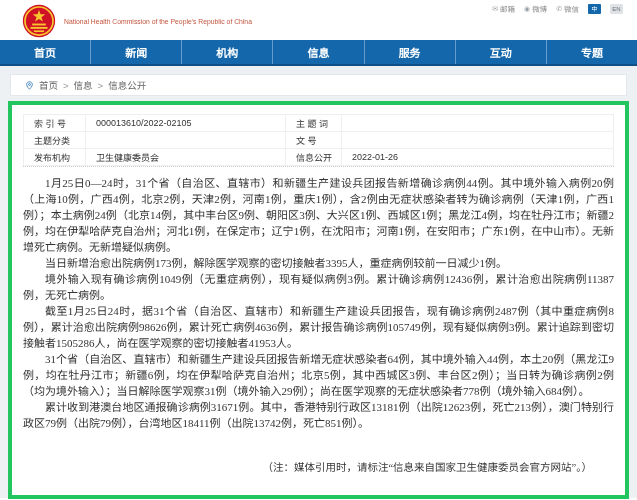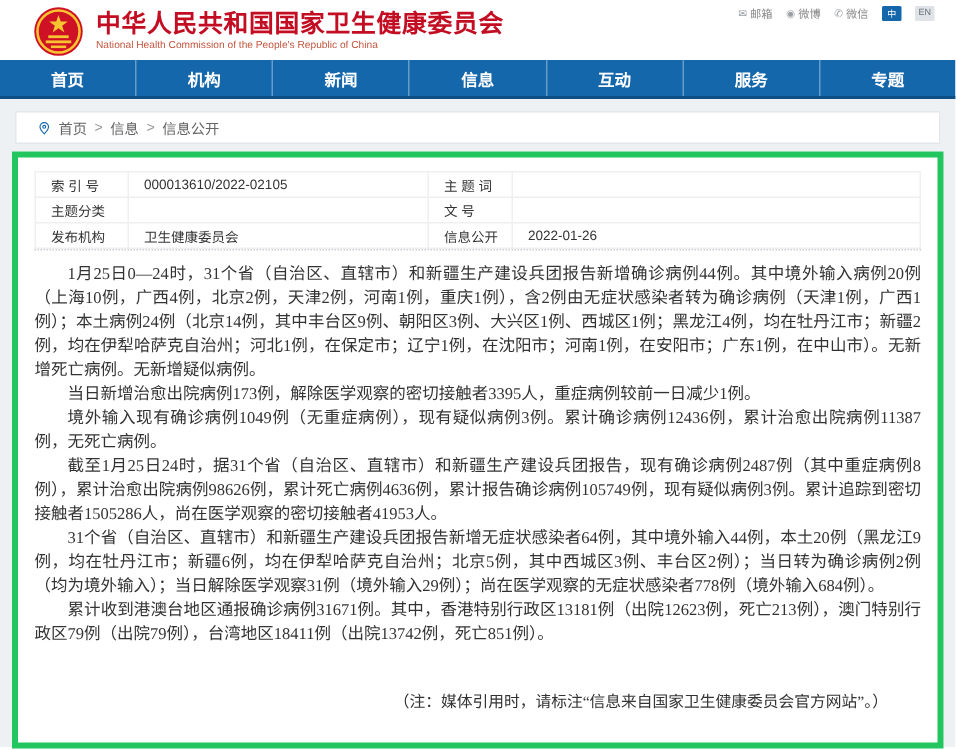--- a/index.html
+++ b/index.html
@@ -100,21 +100,20 @@
 <div class="top-header">
   <svg class="emblem" viewBox="0 0 40 40">
     <circle cx="20" cy="20" r="19" fill="#cf1126"></circle>
     <circle cx="20" cy="20" r="16.5" fill="none" stroke="#f8c530" stroke-width="2"></circle>
     <polygon fill="#f8c530" points="20,7 21.8,12.2 27.3,12.2 22.9,15.5 24.6,20.7 20,17.5 15.4,20.7 17.1,15.5 12.7,12.2 18.2,12.2"></polygon>
     <rect x="12" y="23" width="16" height="2.2" fill="#f8c530"></rect>
     <rect x="10" y="27" width="20" height="2.2" fill="#f8c530"></rect>
     <rect x="14" y="31" width="12" height="2" fill="#f8c530"></rect>
   </svg>
   <div class="brand-text">
-    <div class="brand-title">中华人民共和国国家卫生健康委员会</div>
     <div class="brand-sub">National Health Commission of the People's Republic of China</div>
   </div>
   <div class="header-links">
     <a>
       <span class="hicon">✉</span>
       <span>邮箱</span>
     </a>
     <a>
       <span class="hicon">◉</span>
       <span>微博</span>
@@ -123,25 +122,25 @@
       <span class="hicon">✆</span>
       <span>微信</span>
     </a>
     <span class="mini-btn blue">中</span>
     <span class="mini-btn gray">EN</span>
   </div>
 </div>
 
 <div class="navbar">
   <div class="nav-item">首页</div>
+  <div class="nav-item">新闻</div>
   <div class="nav-item">机构</div>
-  <div class="nav-item">新闻</div>
   <div class="nav-item">信息</div>
+  <div class="nav-item">服务</div>
   <div class="nav-item">互动</div>
-  <div class="nav-item">服务</div>
   <div class="nav-item">专题</div>
 </div>
 
 <div class="page-bg">
 
   <div class="breadcrumb">
     <svg class="pin" viewBox="0 0 12 12">
       <path d="M6 1 C3.8 1 2.2 2.7 2.2 4.7 C2.2 7.2 6 11 6 11 C6 11 9.8 7.2 9.8 4.7 C9.8 2.7 8.2 1 6 1 Z" fill="none" stroke="#1567ac" stroke-width="1"></path>
       <circle cx="6" cy="4.7" r="1.3" fill="none" stroke="#1567ac" stroke-width="1"></circle>
     </svg>

